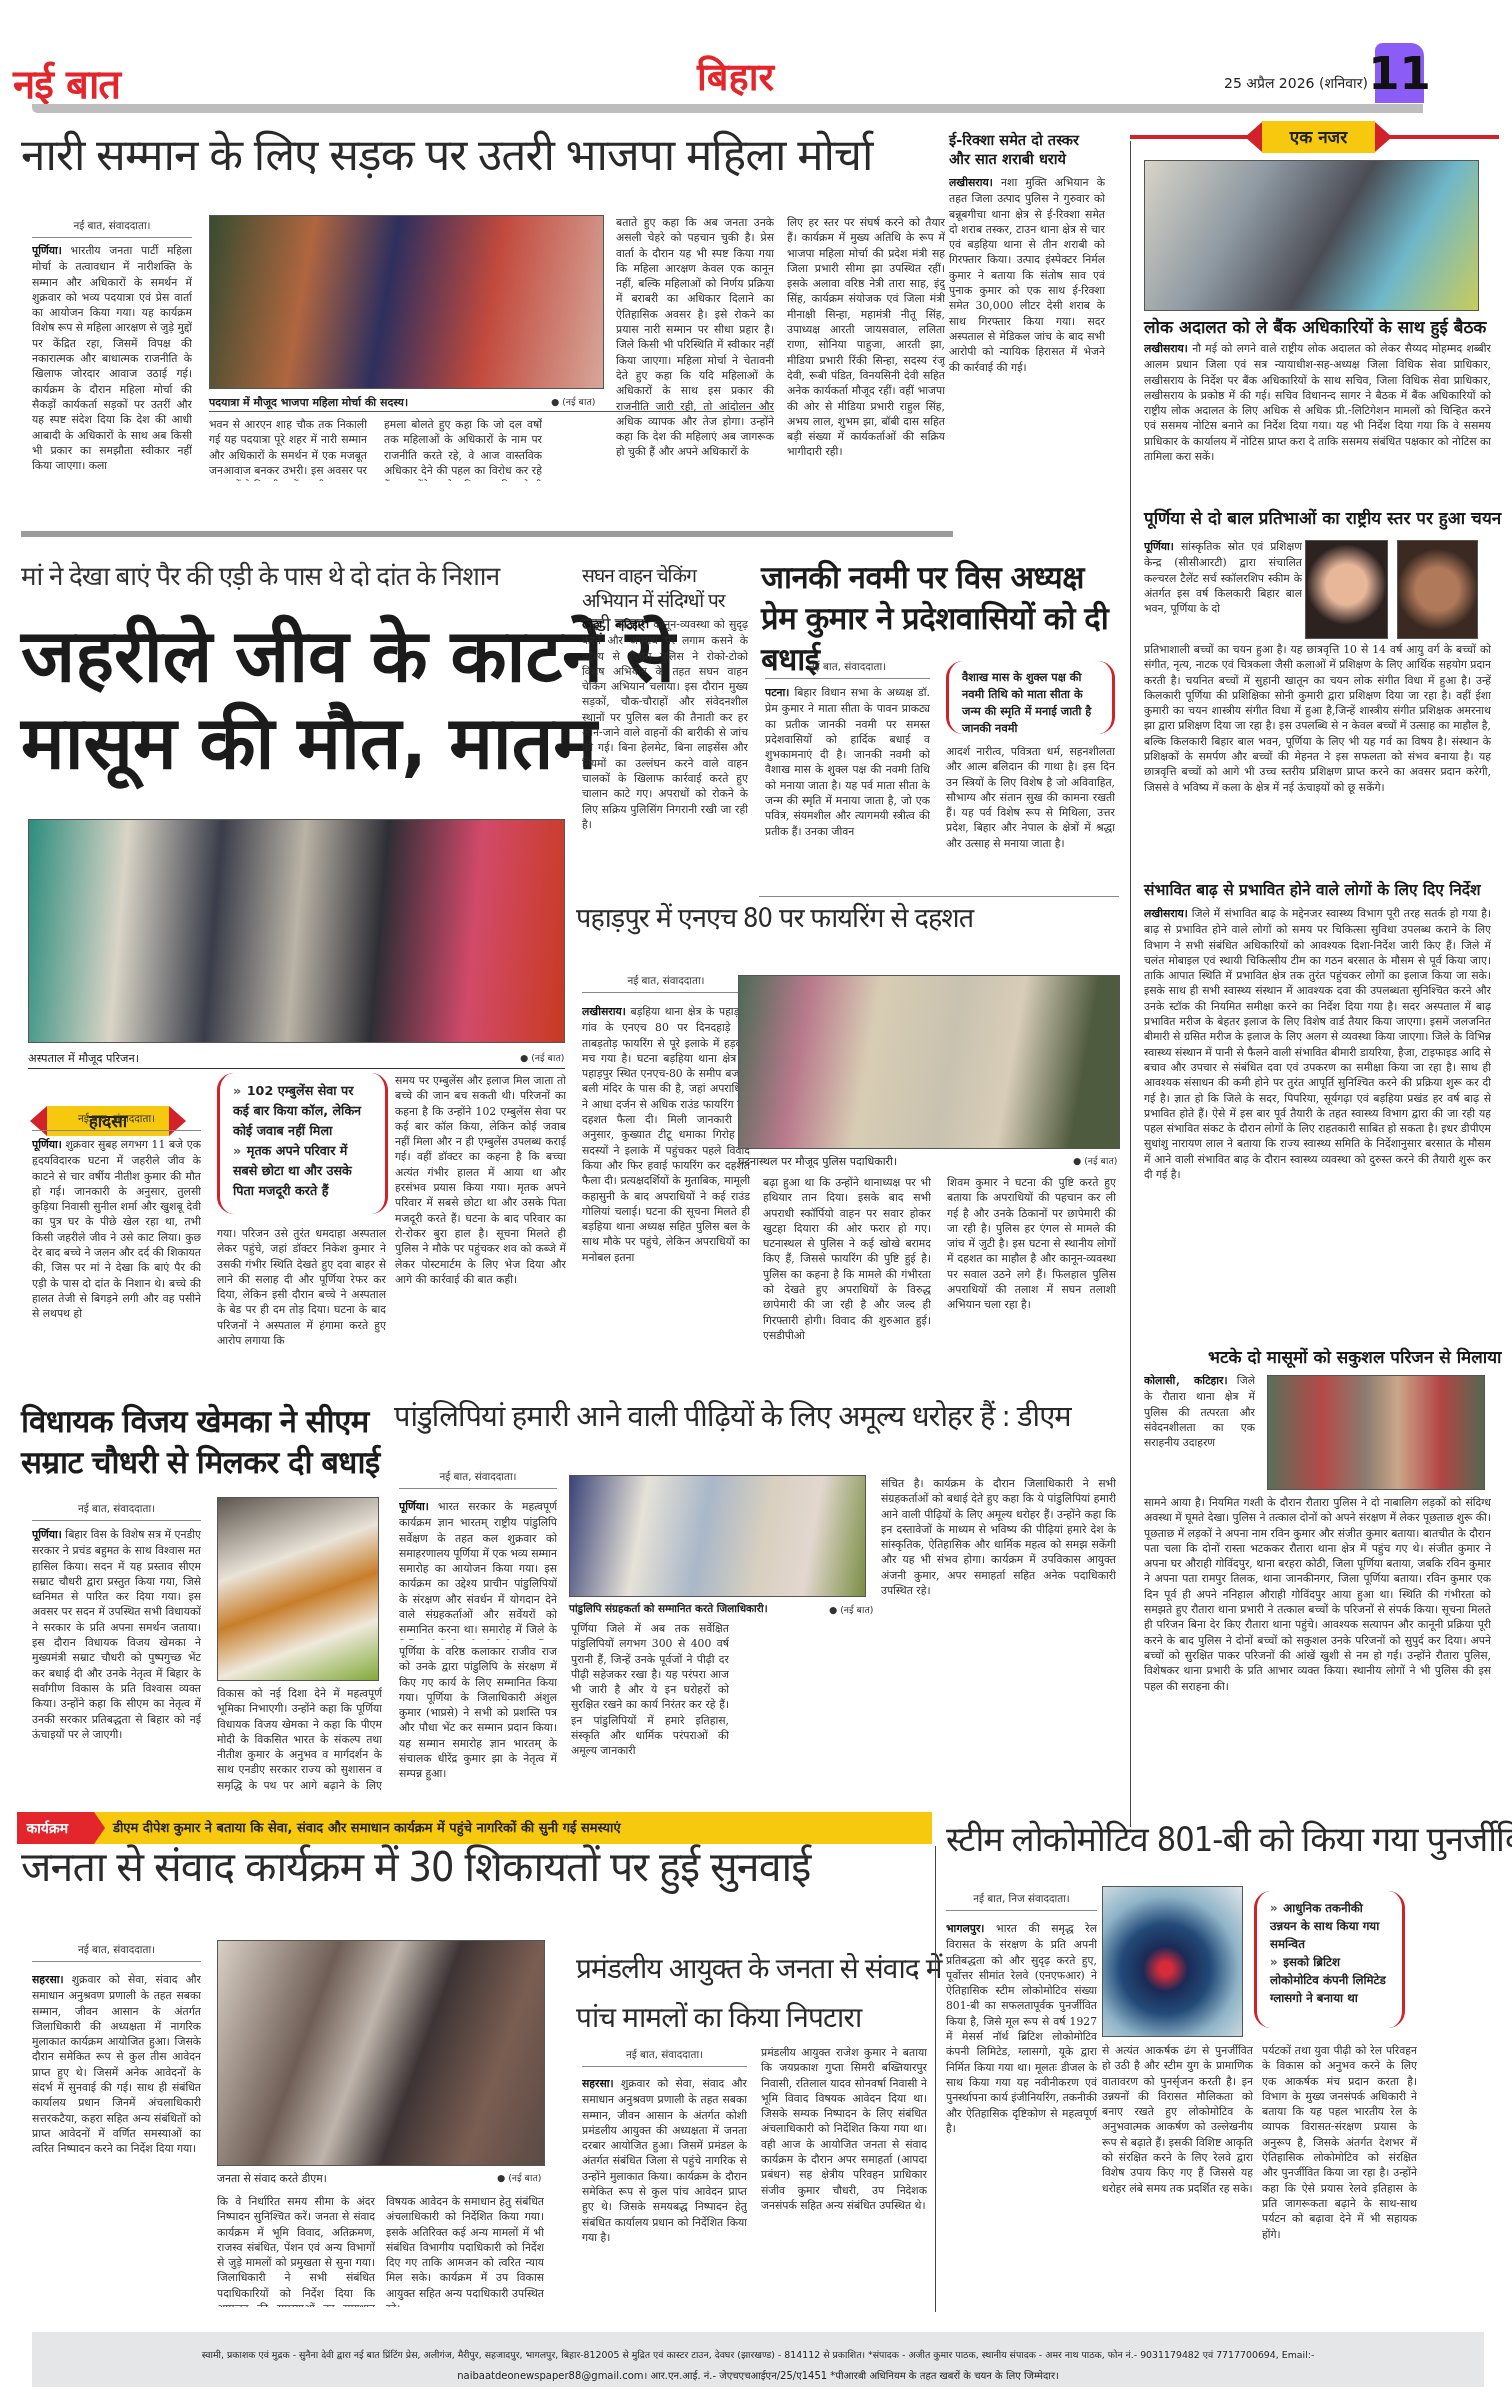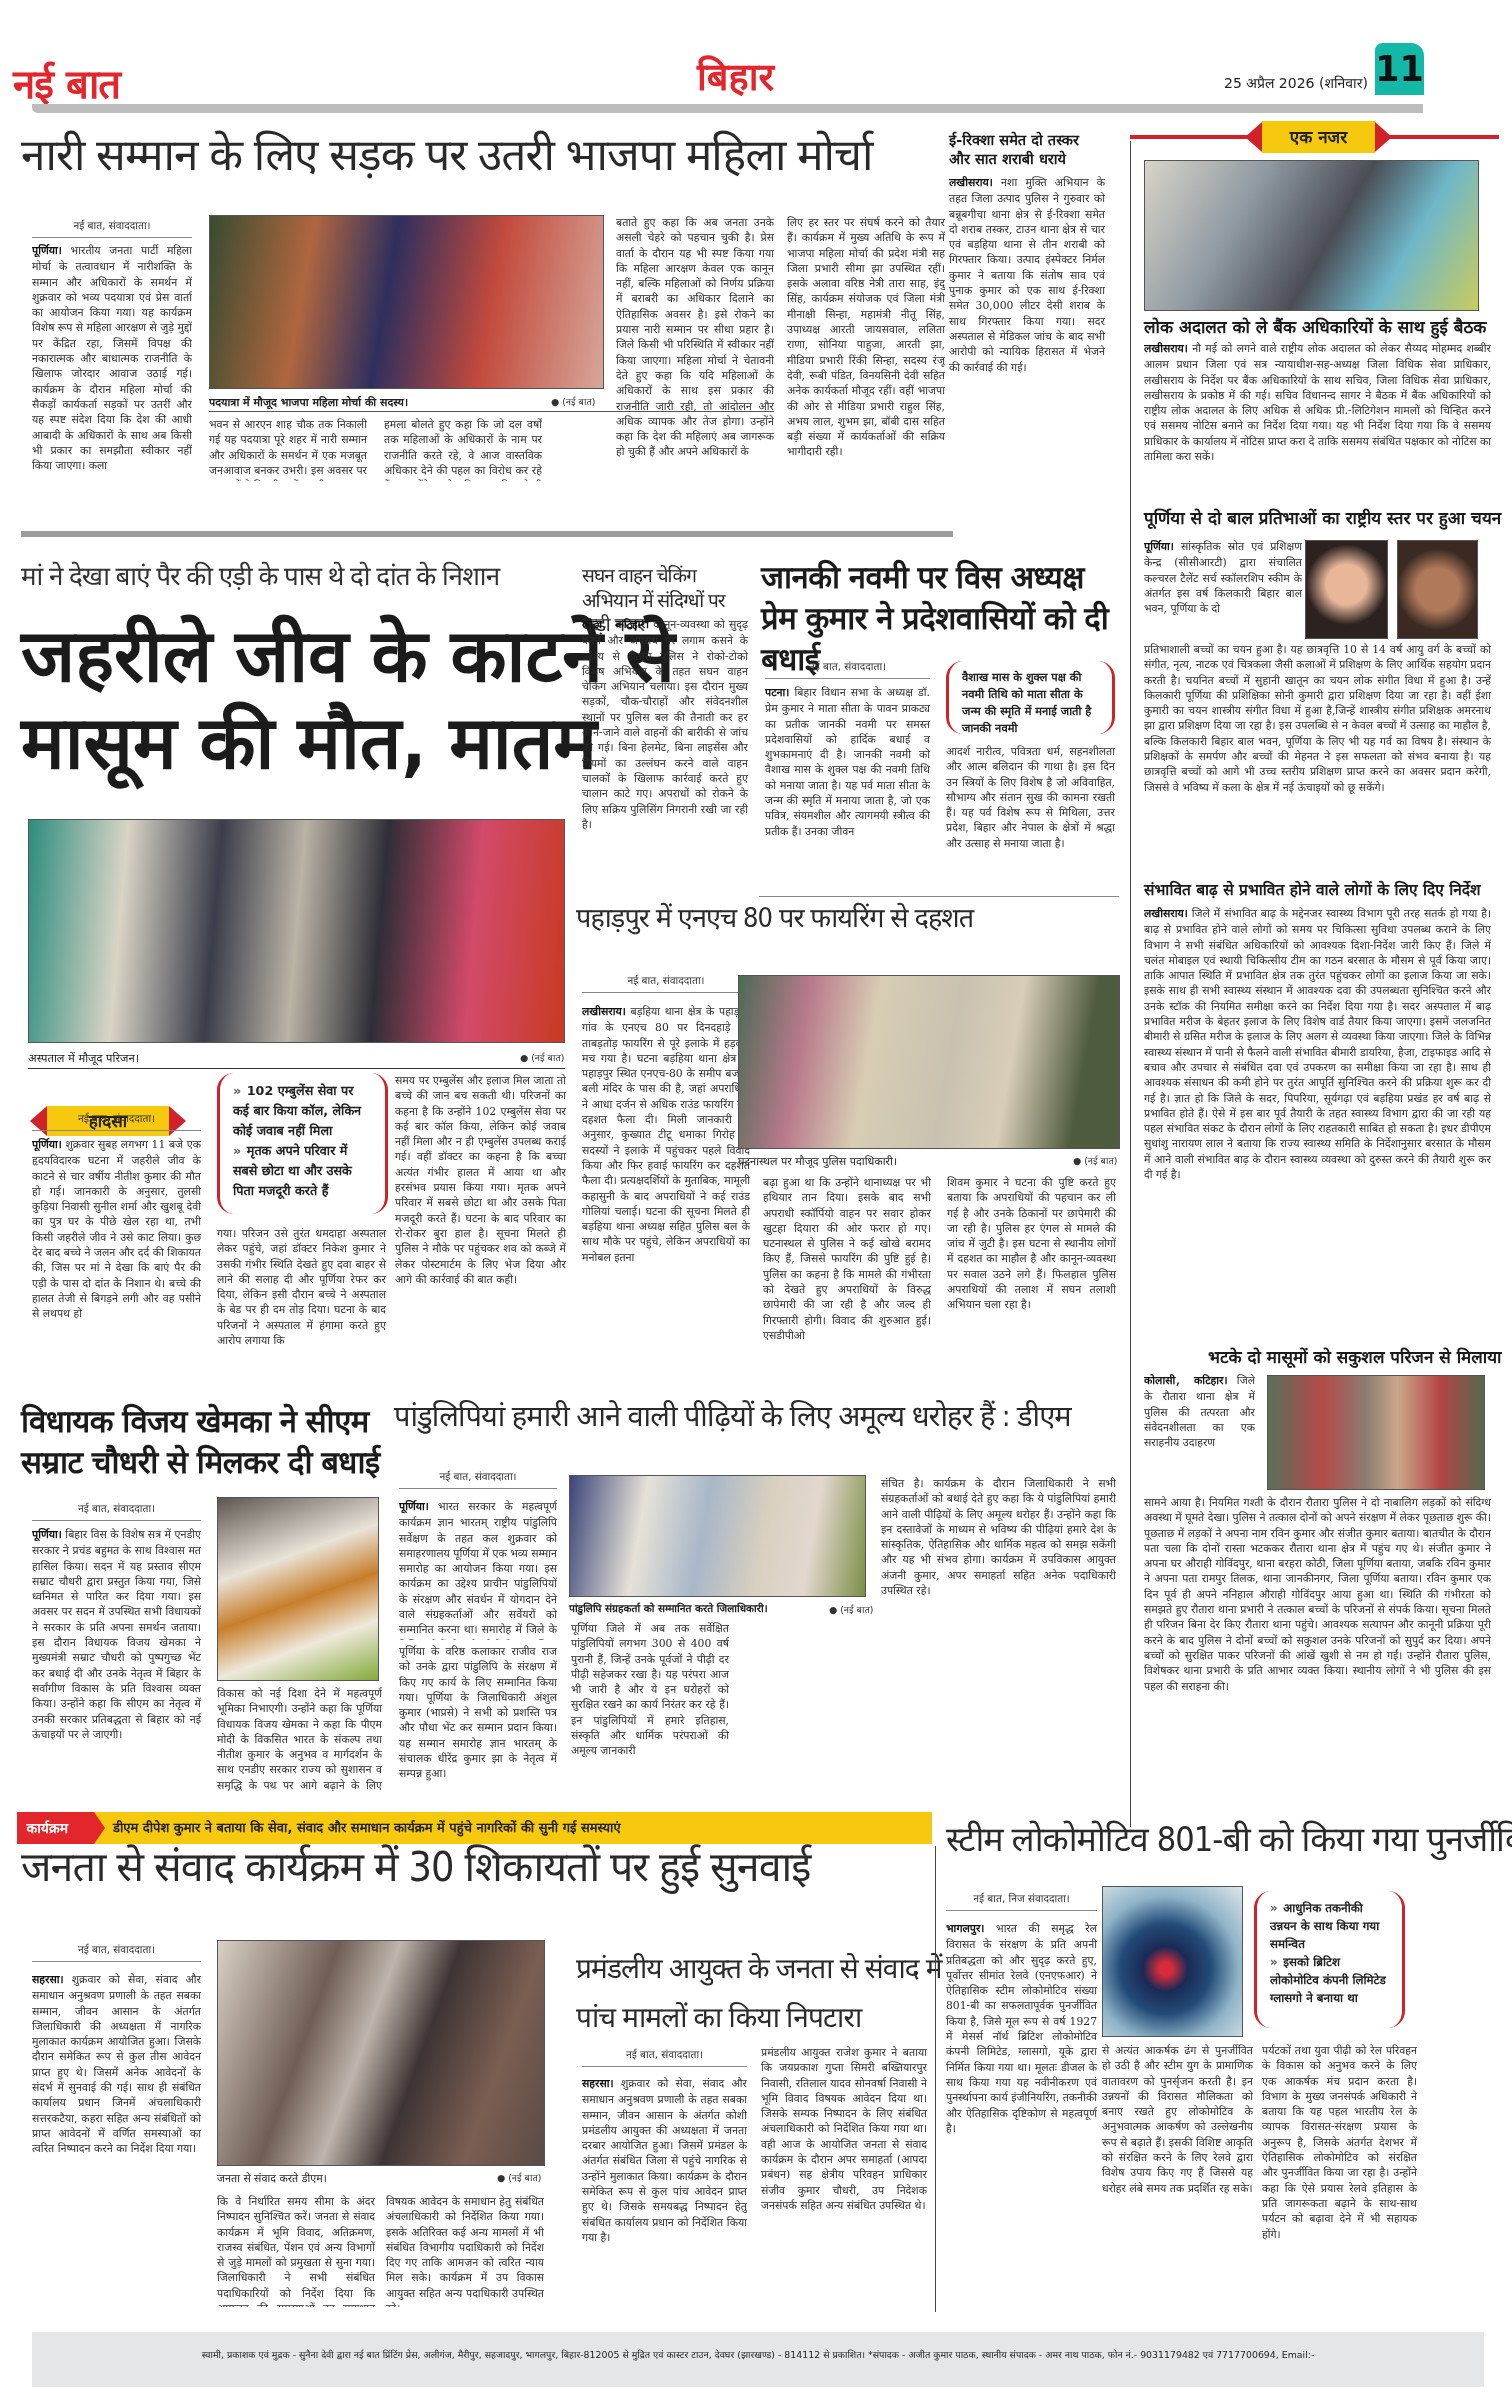--- a/index.html
+++ b/index.html
@@ -2,21 +2,21 @@
 <html style="font-size:15px"><head>
 <meta charset="utf-8">
 <style>
 *{box-sizing:border-box;margin:0;padding:0}
 html,body{width:1512px;height:2402px;background:#fff;overflow:hidden}
 body{position:relative;font-family:"DejaVu Sans",sans-serif;color:#222}
 .abs{position:absolute}
 .masthead-logo{left:13px;top:55px;font-size:40px;font-weight:bold;color:#e2262b;font-family:"DejaVu Sans",sans-serif;letter-spacing:-0.9px}
 .masthead-section{left:697px;top:49px;font-size:38px;font-weight:bold;color:#e2262b}
 .masthead-date{left:1224px;top:73px;font-size:14px;color:#222}
-.page-num-box{left:1375px;top:43px;width:49px;height:52px;background:#14b8a6;border-radius:7.5px 13px 0 0;display:flex;align-items:center;justify-content:center;font-size:35px;font-weight:bold;color:#111}
+.page-num-box{left:1375px;top:43px;width:49px;height:60px;background:#8b5cf6;border-radius:7.5px 13px 0 0;display:flex;align-items:center;justify-content:center;font-size:45px;font-weight:bold;color:#111}
 .rule-top{left:32px;top:104px;width:1391px;height:8.5px;background:#bdbdbd;border-radius:0 0 0 5.6px}
 .hl{font-family:"DejaVu Sans Condensed","DejaVu Sans",sans-serif;color:#2a2a2a;line-height:1.05;letter-spacing:-0.9px}
 .hl-bold{font-weight:bold;color:#1b1b1b}
 .byline{font-size:10.4px;color:#333;text-align:center;padding-bottom:5px;border-bottom:0.9px solid #888}
 .body{font-size:10.8px;line-height:15.3px;color:#2b2b2b;text-align:justify;font-family:"DejaVu Serif",serif}
 .body b{font-family:Liberation Mono, monospace;font-weight:bold;color:#111}
 .photo{background:linear-gradient(135deg,#6b5a4f,#a8927c 40%,#4d4a52 70%,#8a7c6a);border:0.9px solid #555}
 .caption{font-size:11px;color:#222;font-weight:bold}
 .credit{font-size:9.4px;color:#333}
 .credit:before{content:"● ";}
@@ -172,14 +172,15 @@
 <div class="abs photo" style="left:1102px;top:1886px;width:141px;height:151px;background:radial-gradient(circle at 45% 55%,#d52b3a 6%,#1a2a55 20%,#234a78 40%,#8fb4c8 65%,#dfe6ea)"></div>
 <div class="abs quote-box" style="left:1254px;top:1891px;width:151px;height:137px;font-size:11.8px;line-height:18px">
   <div><span class="bullet">»</span><span>आधुनिक तकनीकी उन्नयन के साथ किया गया समन्वित</span></div>
   <div><span class="bullet">»</span><span>इसको ब्रिटिश लोकोमोटिव कंपनी लिमिटेड ग्लासगो ने बनाया था</span></div>
 </div>
 <div class="abs body" style="left:1102px;top:2043px;width:151px;height:264px;overflow:hidden">से अत्यंत आकर्षक ढंग से पुनर्जीवित हो उठी है और स्टीम युग के प्रामाणिक वातावरण को पुनर्सृजन करती है। इन उन्नयनों की विरासत मौलिकता को बनाए रखते हुए लोकोमोटिव के अनुभवात्मक आकर्षण को उल्लेखनीय रूप से बढ़ाते हैं। इसकी विशिष्ट आकृति को संरक्षित करने के लिए रेलवे द्वारा विशेष उपाय किए गए हैं जिससे यह धरोहर लंबे समय तक प्रदर्शित रह सके।</div>
 <div class="abs body" style="left:1262px;top:2043px;width:155px;height:264px;overflow:hidden">पर्यटकों तथा युवा पीढ़ी को रेल परिवहन के विकास को अनुभव करने के लिए एक आकर्षक मंच प्रदान करता है। विभाग के मुख्य जनसंपर्क अधिकारी ने बताया कि यह पहल भारतीय रेल के व्यापक विरासत-संरक्षण प्रयास के अनुरूप है, जिसके अंतर्गत देशभर में ऐतिहासिक लोकोमोटिव को संरक्षित और पुनर्जीवित किया जा रहा है। उन्होंने कहा कि ऐसे प्रयास रेलवे इतिहास के प्रति जागरूकता बढ़ाने के साथ-साथ पर्यटन को बढ़ावा देने में भी सहायक होंगे।</div>
 
 <div class="abs footer">
   <div style="white-space:nowrap;overflow:hidden;font-size:9.4px">स्वामी, प्रकाशक एवं मुद्रक - सुनैना देवी द्वारा नई बात प्रिंटिंग प्रेस, अलीगंज, मैरीपुर, सहजादपुर, भागलपुर, बिहार-812005 से मुद्रित एवं कास्टर टाउन, देवघर (झारखण्ड) - 814112 से प्रकाशित। *संपादक - अजीत कुमार पाठक, स्थानीय संपादक - अमर नाथ पाठक, फोन नं.- 9031179482 एवं 7717700694, Email:-</div>
+  <div>naibaatdeonewspaper88@gmail.com। आर.एन.आई. नं.- जेएचएचआईएन/25/ए1451    *पीआरबी अधिनियम के तहत खबरों के चयन के लिए जिम्मेदार।</div>
 </div>
 
 
 </body></html>

